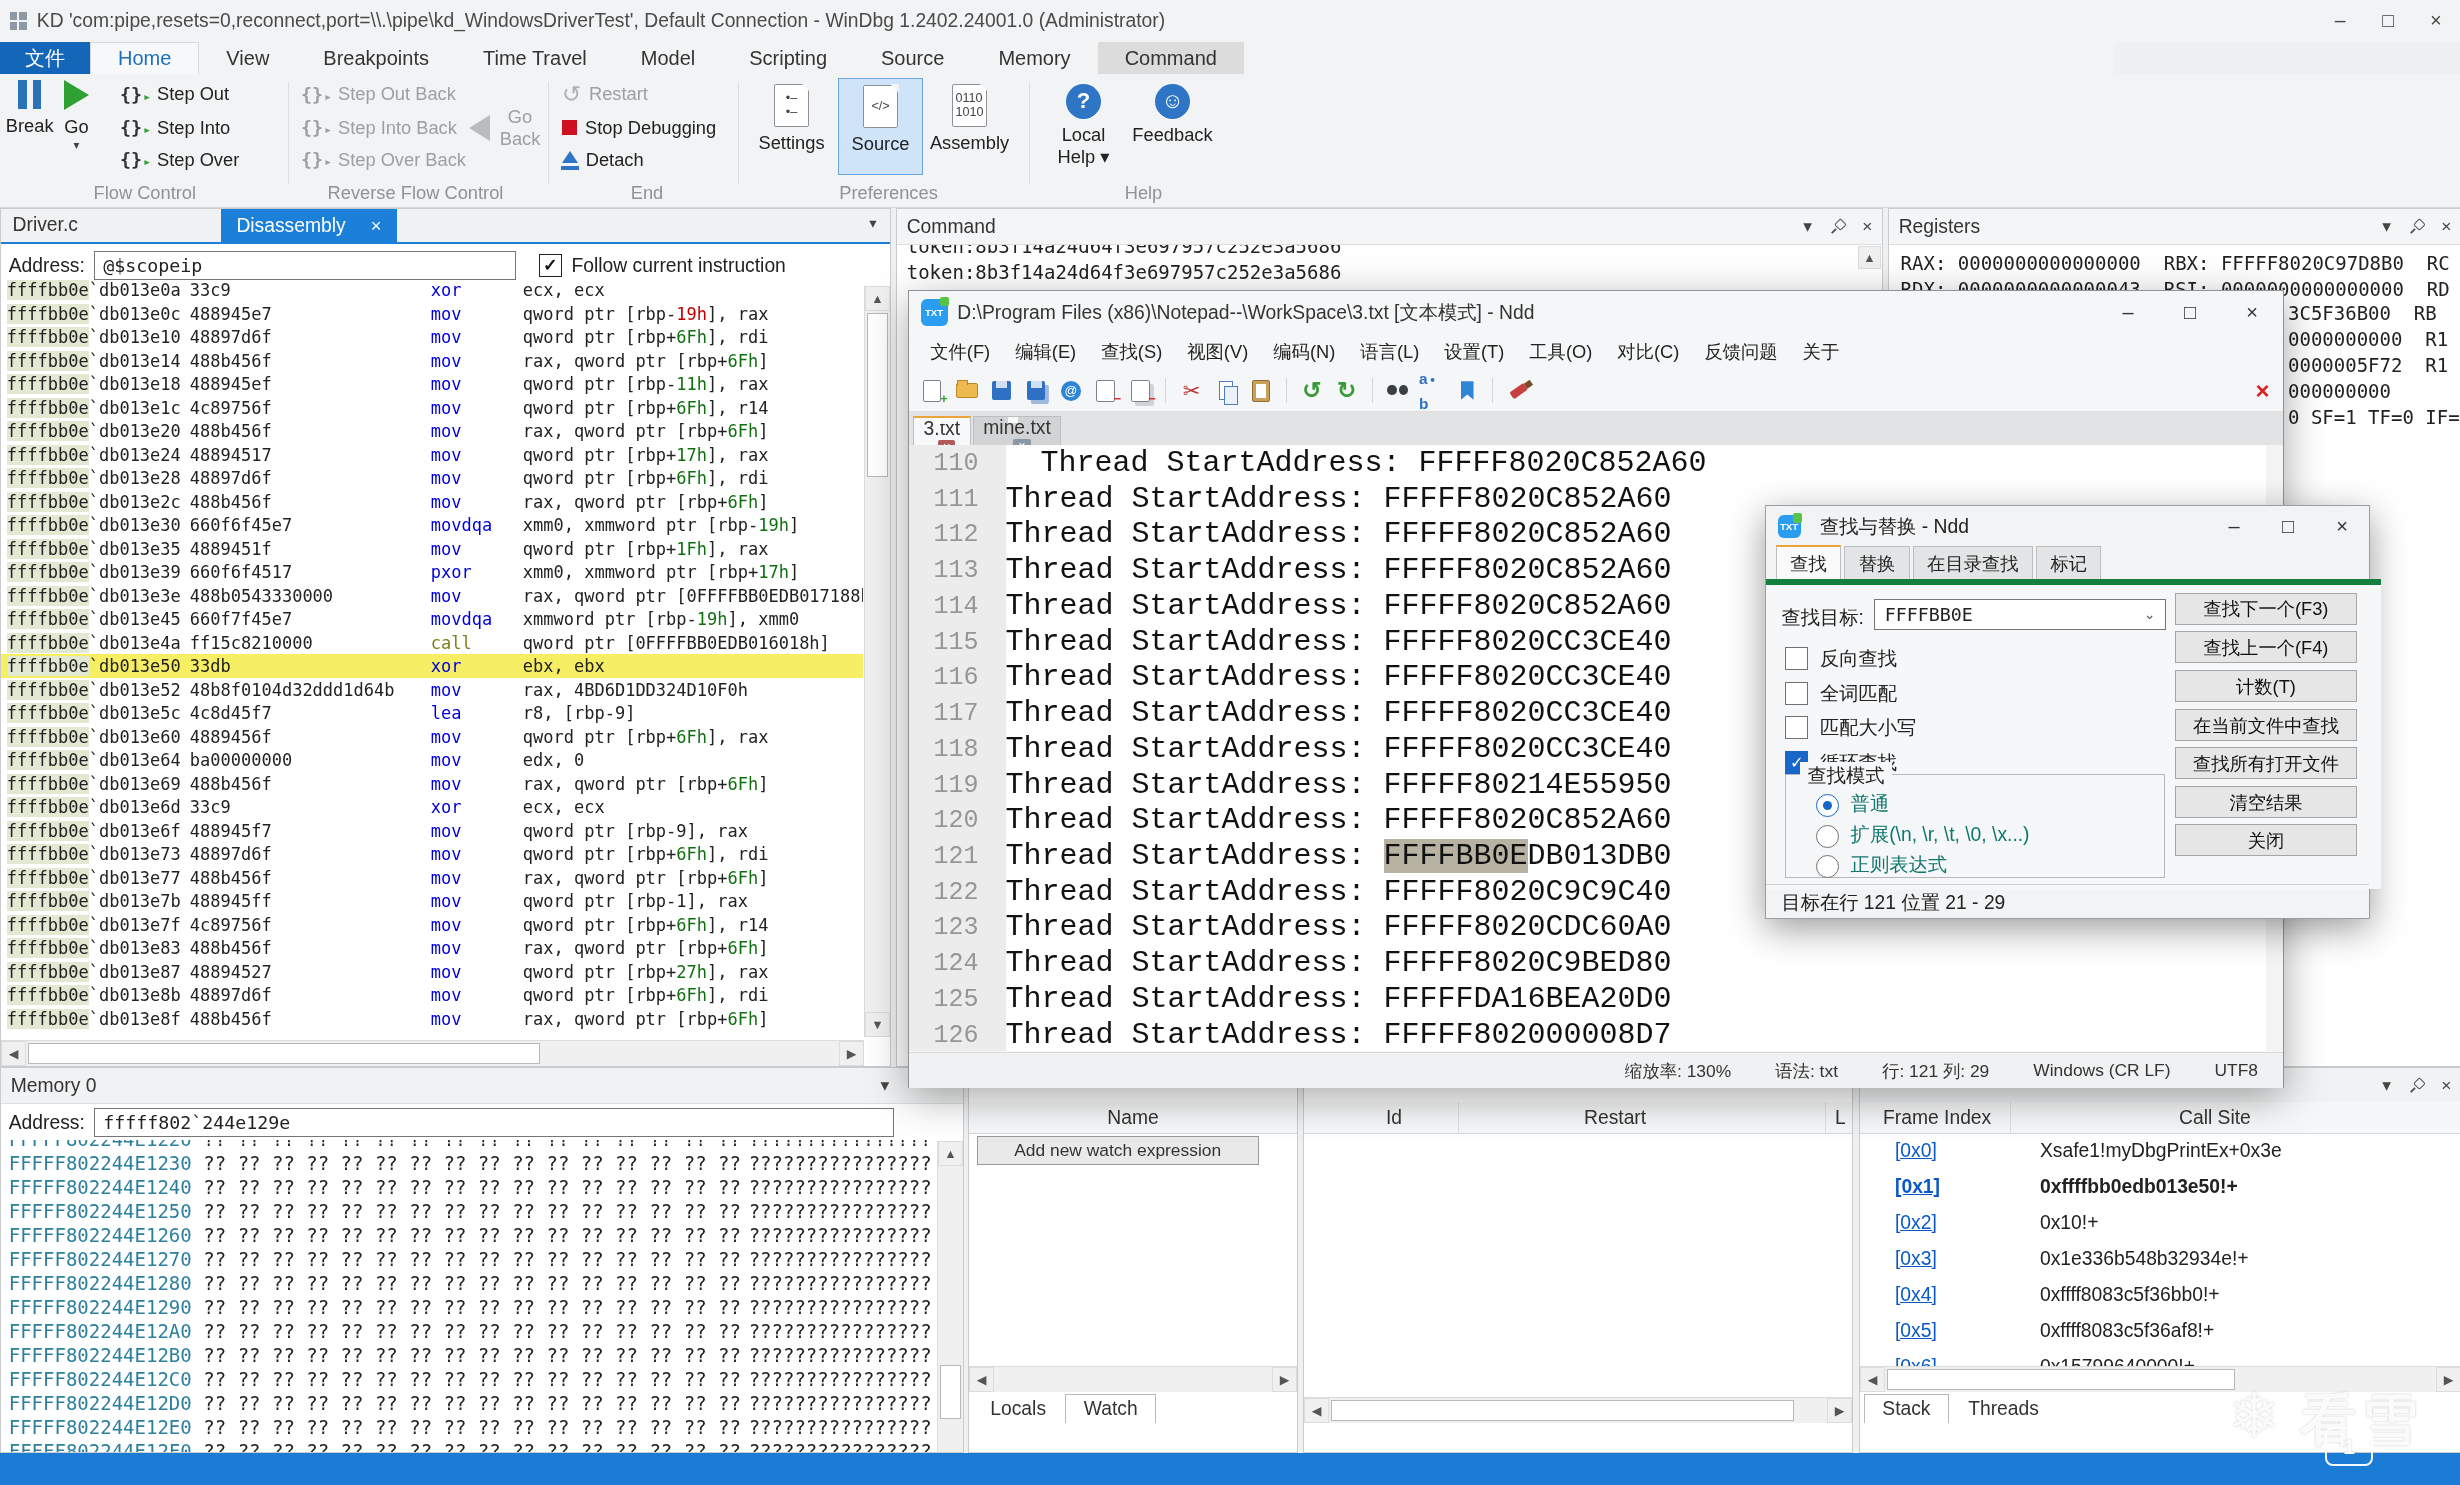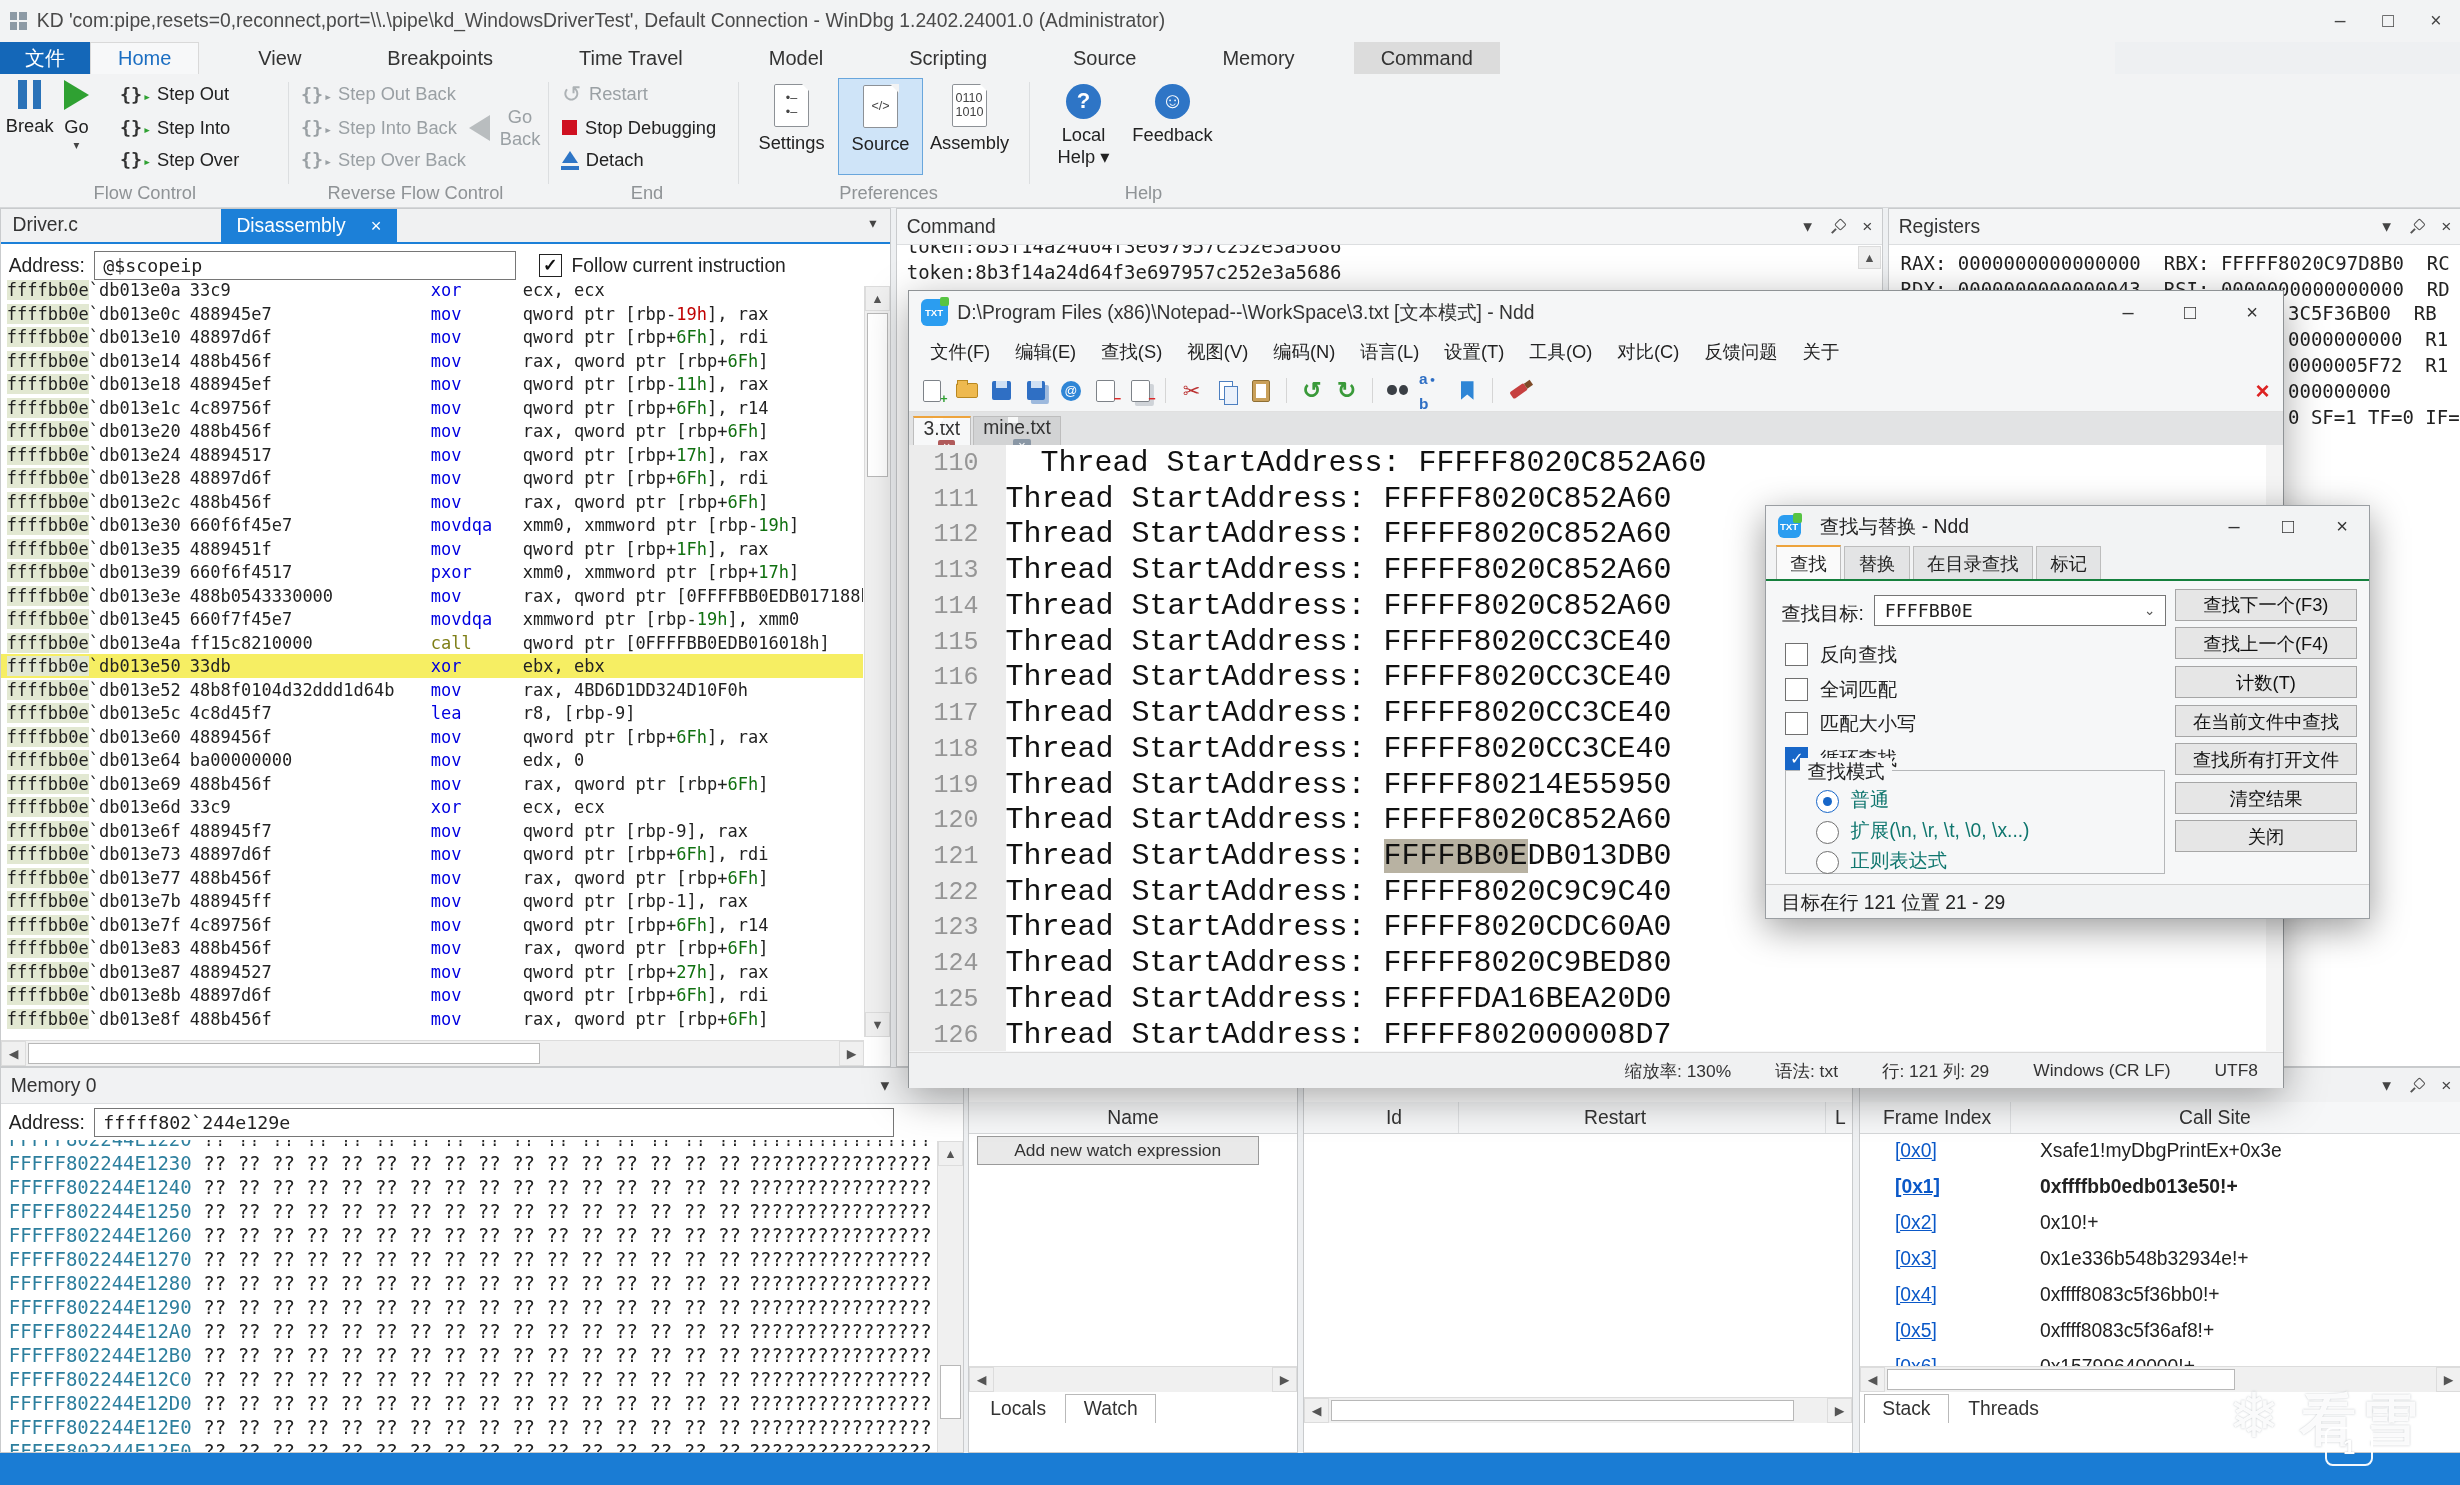--- a/index.html
+++ b/index.html
@@ -156,21 +156,21 @@
   .ndstatus{position:absolute;left:0;top:761px;width:1374px;height:36px;background:#f0f1f2;border-top:1px solid #d9d9d9;
             display:flex;align-items:center;justify-content:flex-end;gap:44px;font-size:17.4px;color:#333;padding-right:25px;box-sizing:border-box;}
 
   
   .finddlg{position:absolute;left:1765px;top:505px;width:605px;height:414px;background:#f2f3f4;border:1px solid #9a9ea2;
            box-shadow:0 9.7px 35px rgba(0,0,0,.4);z-index:20;box-sizing:border-box;}
   .fdtitle{height:41px;display:flex;align-items:center;padding-left:11.6px;font-size:19.3px;color:#222;}
   .fdtabs{height:33px;display:flex;align-items:flex-end;padding-left:9.7px;gap:2.9px;}
   .fdtab{padding:3.9px 13.5px;background:#e3e4e5;border:1px solid #bdbdbd;border-bottom:none;font-size:18.3px;color:#222;}
   .fdtab.active{background:#fafafa;border-top:2.9px solid #eda33c;}
-  .fdbody{position:absolute;left:0;top:73px;width:100%;height:304px;border-top:2px solid #15803d;background:#f6f7f8;}
+  .fdbody{position:absolute;left:0;top:73px;width:100%;height:304px;border-top:6px solid #15803d;background:#f6f7f8;padding-left:12px;}
   .fdlabel{position:absolute;font-size:19.3px;color:#222;}
   .fdcombo{position:absolute;left:108px;top:13.5px;width:292px;height:31px;background:#fff;border:1px solid #767676;
            display:flex;align-items:center;padding:0 9.7px;font-size:18.3px;box-sizing:border-box;}
   .fdcombo .cv{margin-left:auto;color:#555;font-size:13.5px;}
   .fdcb{position:absolute;display:flex;align-items:center;gap:11.6px;font-size:19.3px;color:#222;}
   .fdbox{width:21px;height:21px;border:1px solid #707070;background:#fff;display:flex;align-items:center;justify-content:center;}
   .fdbox.on{background:#1766c8;border-color:#1766c8;color:#fff;font-size:16.4px;}
   .fdgroup{position:absolute;left:19.3px;top:189px;width:378px;height:102px;border:1px solid #b5b7b9;}
   .fdgroup .gl{position:absolute;left:13.5px;top:-12.6px;background:#f6f7f8;padding:0 7.7px;font-size:19.3px;color:#222;}
   .fdradio{position:absolute;display:flex;align-items:flex-end;gap:11.6px;font-size:19.3px;color:#0f766e;}
@@ -201,21 +201,21 @@
     <span class="wtitle">KD 'com:pipe,resets=0,reconnect,port=\\.\pipe\kd_WindowsDriverTest', Default Connection  - WinDbg 1.2402.24001.0 (Administrator)</span>
     <div class="wbtns">
       <div class="wbtn">–</div>
       <div class="wbtn">□</div>
       <div class="wbtn">×</div>
     </div>
   </div>
 
   <div class="abs ribtabs">
     <div class="ftab">文件</div>
-    <span id="ribbon-tabs" style="display:flex;gap:32px;">
+    <span id="ribbon-tabs" style="display:flex;">
         <div class="rtab active">Home</div>
         <div class="rtab">View</div>
         <div class="rtab">Breakpoints</div>
         <div class="rtab">Time Travel</div>
         <div class="rtab">Model</div>
         <div class="rtab">Scripting</div>
         <div class="rtab">Source</div>
         <div class="rtab">Memory</div>
         <div class="rtab shaded">Command</div>
       </span>

